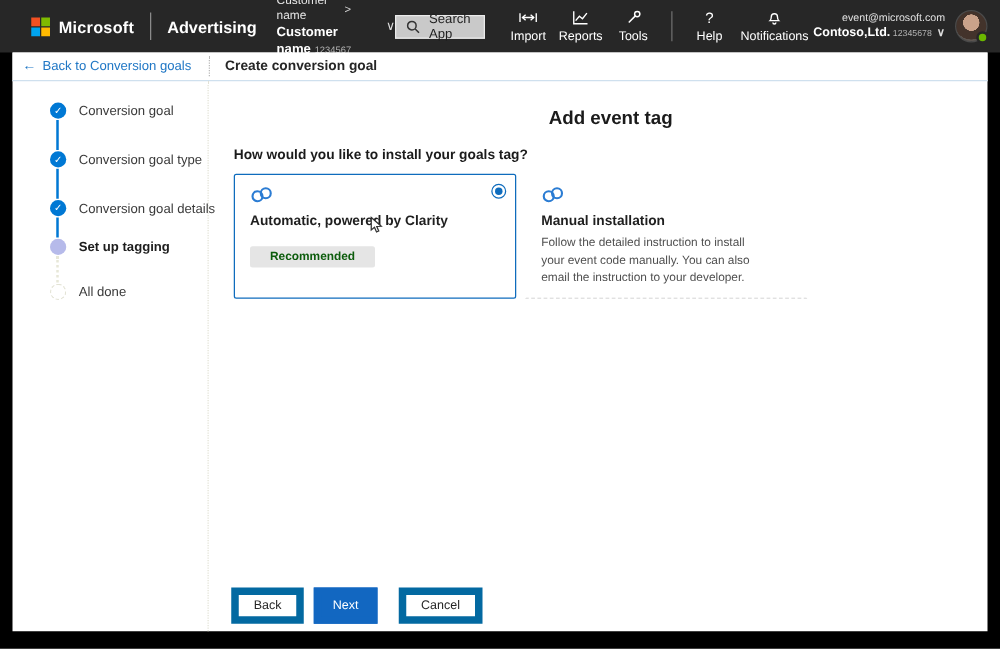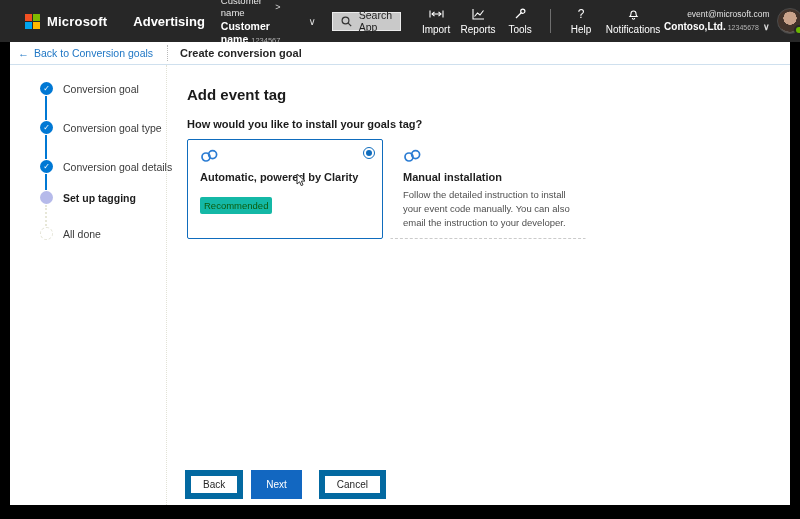--- a/index.html
+++ b/index.html
@@ -26,21 +26,21 @@
   .customer { margin-left:16px; line-height:1.3; cursor:pointer; }
   .customer-top { font-size:9.5px; color:#e6e6e6; display:flex; gap:6px; align-items:center; }
   .customer-bottom { font-size:10.5px; font-weight:bold; }
   .customer-id { font-size:7.5px; color:#b3b3b3; font-weight:normal; margin-left:3px; }
   .chev { font-size:9px; color:#d9d9d9; }
   .customer-chevron { margin-left:28px; font-size:10px; color:#ddd; cursor:pointer; }
 
   .searchbox {
     width:140px; height:19px; background:#c9c9c9; border:1px solid #ebebeb;
     display:flex; align-items:center; gap:7px; padding:0 8px;
-    color:#1f1f1f; font-size:10.5px; margin-left:16px; cursor:text;
+    color:#1f1f1f; font-size:10.5px; cursor:text;
   }
   .searchbox svg { flex:0 0 auto; }
 
   .topnav { display:flex; align-items:center; margin-left:14px; }
   .nav-item { display:flex; flex-direction:column; align-items:center; gap:3px;
               font-size:10px; color:#fff; min-width:42px; padding:0 3px; cursor:pointer; }
   .nav-item .glyph { height:13px; display:flex; align-items:center; justify-content:center; font-size:12px; }
   .nav-divider { width:1px; height:24px; background:#6f6f6f; margin:0 9px; }
 
   .account { margin-left:auto; text-align:right; line-height:1.35; cursor:pointer; }
@@ -80,31 +80,31 @@
   .step.completed .step-circle { background:#0078d4; }
   .step.current  .step-circle { background:#b6baea; }
   .step.pending  .step-circle { border:1px dashed #e3e3d5; }
   .step-label { font-size:10.5px; color:#3a3a3a; white-space:nowrap; }
   .step.current .step-label { font-weight:bold; color:#1d1d1d; }
   .connector { position:absolute; left:35px; width:2px; background:#0078d4; }
   .connector.dotted { width:0; background:none; border-left:2px dotted #e7e7d8; }
 
   
   .main { flex:1; position:relative; padding:21px 0 0 20px; }
-  .main-title { font-size:15px; font-weight:bold; color:#1b1b1b; margin:0 0 15px; }
+  .main-title { font-size:15px; font-weight:bold; color:#1b1b1b; margin:0 0 15px;text-align:center; }
   .question { font-size:11px; font-weight:bold; color:#1b1b1b; margin:0 0 9px; }
 
   .cards { display:flex; gap:7px; }
-  .card { width:196px; min-height:98px; padding:9px 12px; position:relative; background:#fff; }
+  .card { width:226px; min-height:98px; padding:9px 12px; position:relative; background:#fff; }
   .card.selected { border:1px solid #0f6cbd; border-radius:2px; cursor:pointer; }
   .card.unselected { border:1px solid transparent; border-bottom:1px dashed #cbcbcb; cursor:pointer; }
   .card-title { font-size:11px; font-weight:bold; margin:8px 0 5px; color:#1f1f1f; }
   .card-desc { font-size:9.5px; color:#4f4f4f; line-height:1.45; margin:0; width:176px; }
-  .badge { display:inline-block; margin-top:9px; background:#14b8a6; color:#0c5c0c;
-           font-weight:normal; font-size:9.5px; padding:3px 4px; border-radius:2px; }
+  .badge { display:inline-block; margin-top:9px; background:#e5e5e5; color:#0c5c0c;
+           font-weight:bold; font-size:9.5px; padding:3px 16px; border-radius:2px; }
   .radio { position:absolute; top:7px; right:7px; width:12px; height:12px;
            border:1px solid #0f6cbd; border-radius:50%;
            display:flex; align-items:center; justify-content:center; cursor:pointer; }
   .radio-dot { width:6px; height:6px; border-radius:50%; background:#0f6cbd; }
   .link-icon { display:block; }
   .cursor { position:absolute; left:108px; top:33px; pointer-events:none; }
 
   .footer { position:absolute; left:18px; bottom:6px; display:flex; align-items:center; }
   .btn { font-size:10px; padding:3px 12px; border:6px solid #0369a1; background:#fff;
          color:#262626; font-family:inherit; cursor:pointer; }

